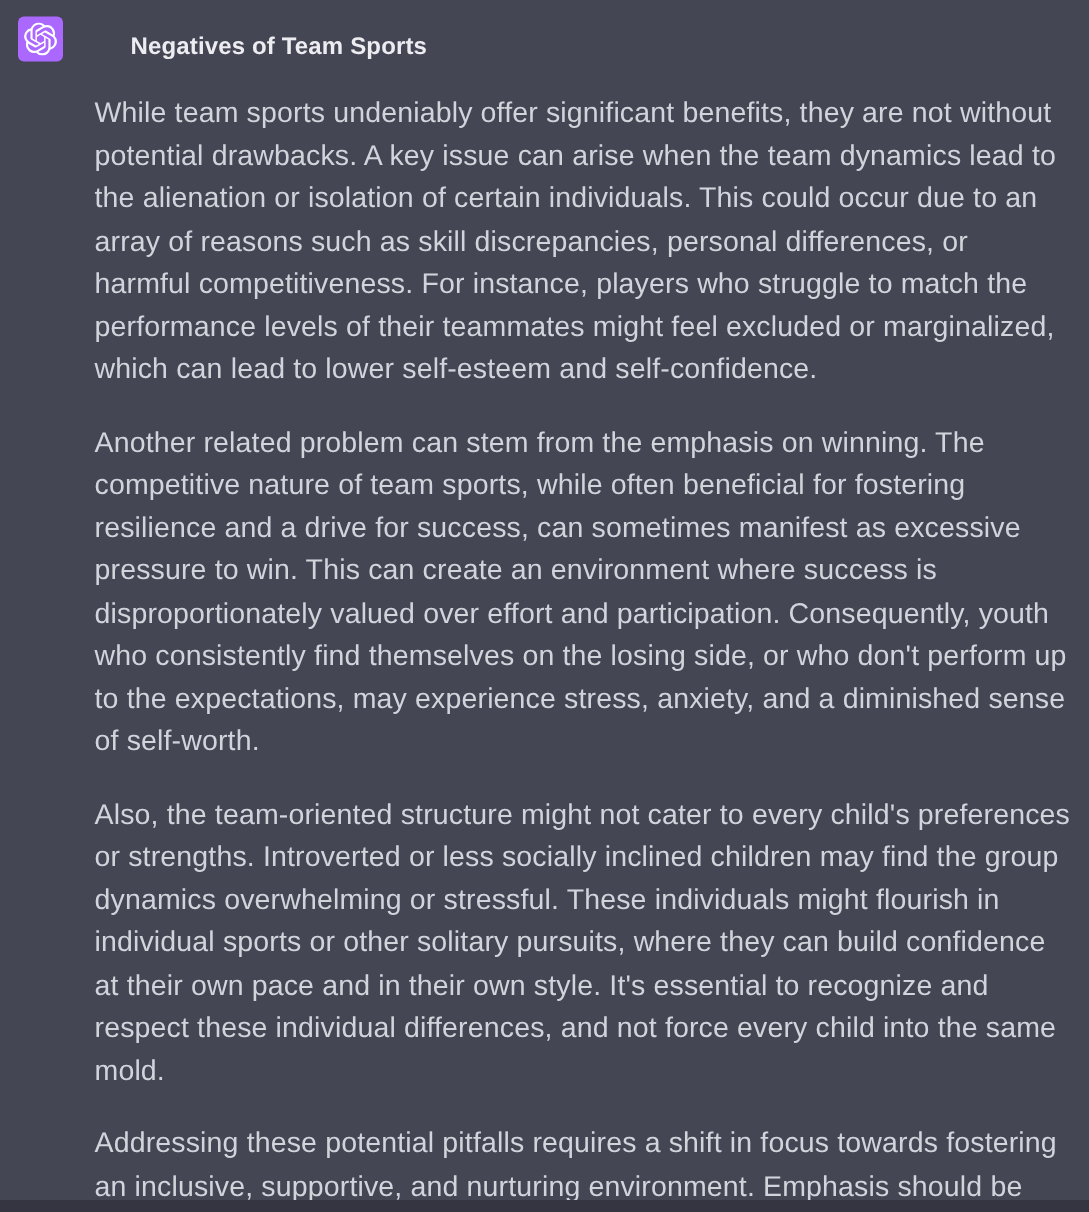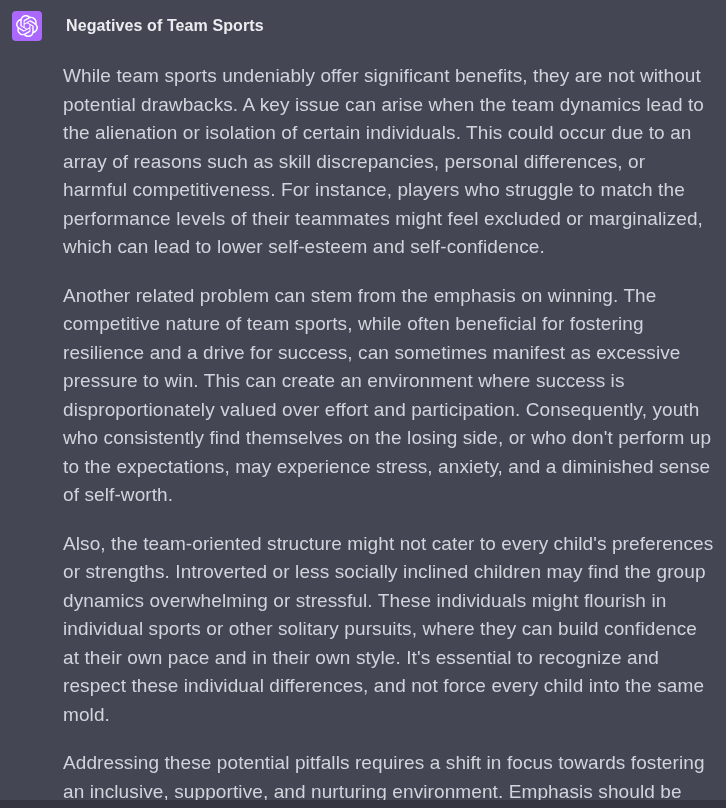--- a/index.html
+++ b/index.html
@@ -17,22 +17,23 @@
     box-sizing: border-box;
   }
   .message-row {
     position: absolute;
     top: 11px;
     left: 12px;
     right: 12px;
   }
   .header-row {
     display: flex;
-    align-items: center;
+    align-items: flex-end;
     height: 30px;
+    gap: 21px;
   }
   .avatar {
     width: 30px;
     height: 30px;
     border-radius: 4px;
     background: #ab68ff;
     display: flex;
     align-items: center;
     justify-content: center;
     flex: 0 0 auto;

